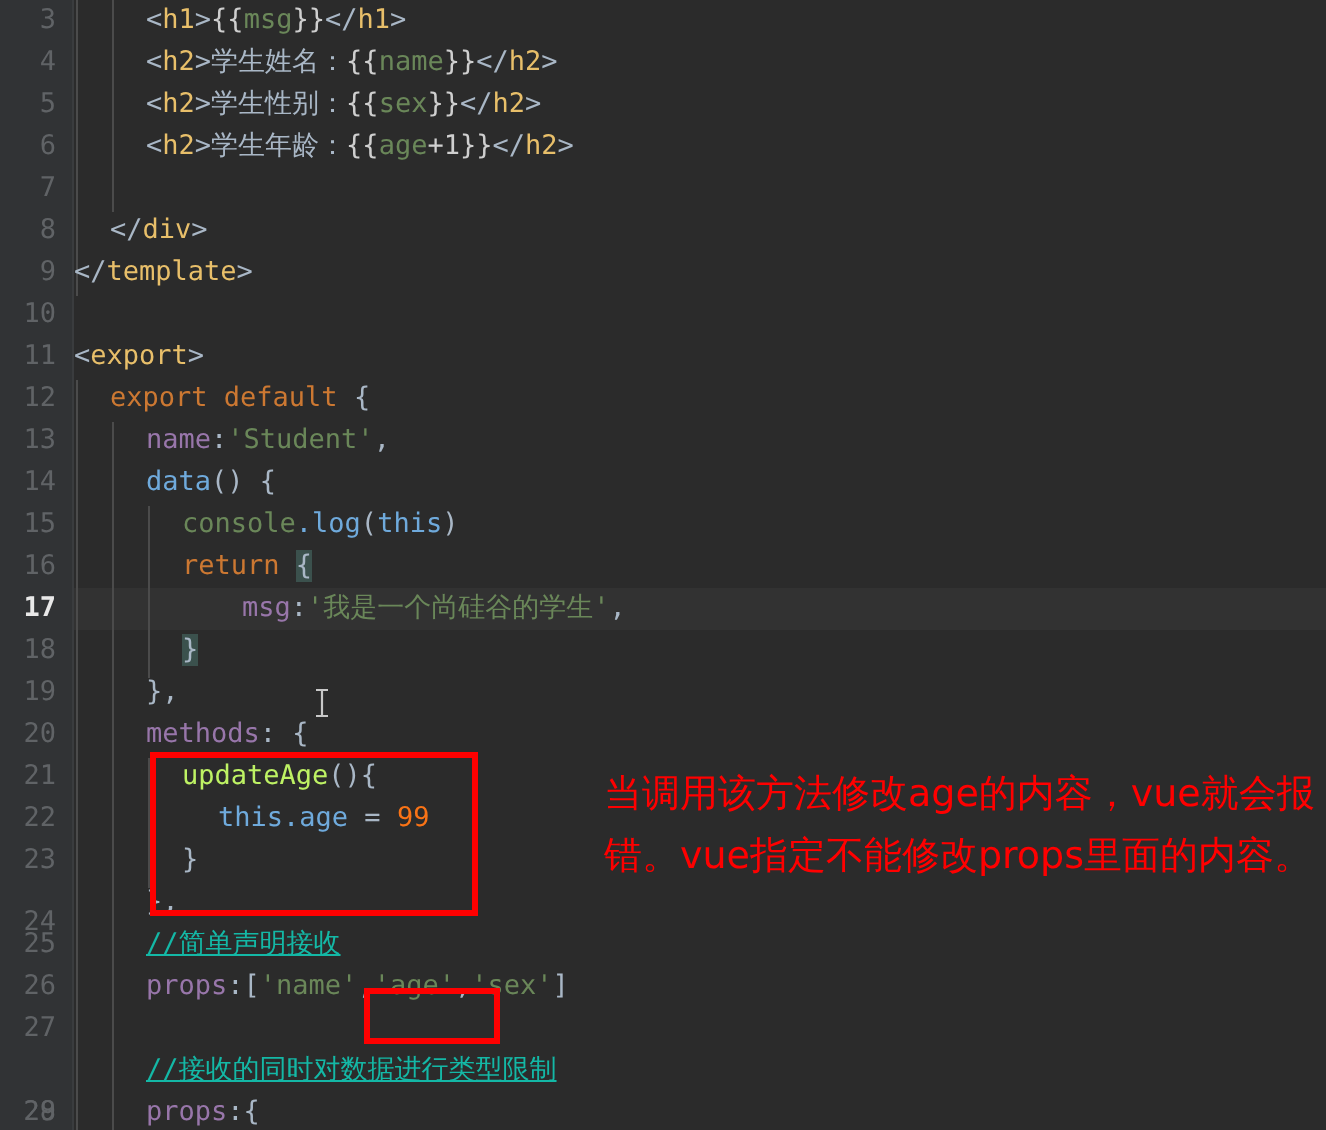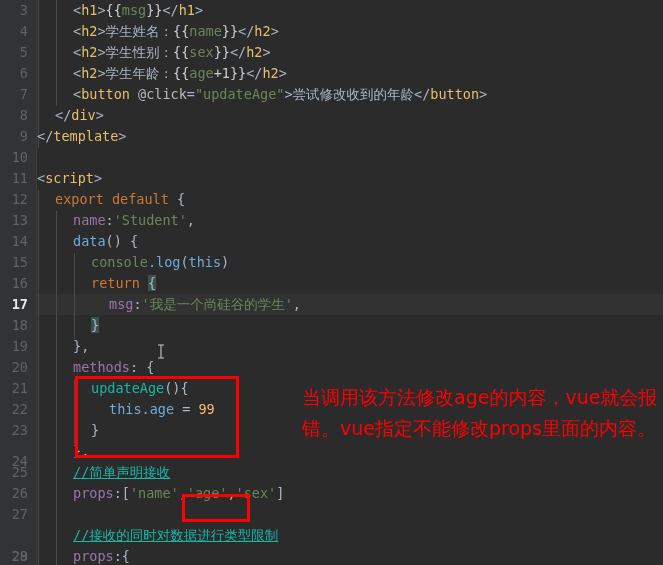--- a/index.html
+++ b/index.html
@@ -83,22 +83,22 @@
   .str      { color: #6a8759; }      
   .mus      { color: #cfcfcf; }      
   .musv     { color: #6a8759; }      
   .cn       { color: #a9b7c6; }      
   .kw       { color: #cc7832; }      
   .prop     { color: #9876aa; }
   .obj      { color: #6a8759; }      
   .meth     { color: #6faadc; }
   .cmt      { color: #14b8a6; text-decoration: underline; }      
   .blue     { color: #6faadc; }
-  .lblue    { color: #14b8a6; }
-  .num      { color: #fdba74; }
+  .lblue    { color: #bef264; }
+  .num      { color: #f97316; }
   .punct    { color: #a9b7c6; }
   .braceHL  { background: #3b514d; color: #a9b7c6; }
   
   .redbox {
     position: absolute;
     border: 3px solid #ff0000;
     box-sizing: border-box;
     z-index: 5;
     pointer-events: none;
   }
@@ -168,41 +168,40 @@
   <div id="code">
 
     <div class="line" style="top:0px; left:36px;"><span class="brk">&lt;</span><span class="tag">h1</span><span class="brk">&gt;</span><span class="mus">{{</span><span class="musv">msg</span><span class="mus">}}</span><span class="brk">&lt;/</span><span class="tag">h1</span><span class="brk">&gt;</span></div>
 
     <div class="line" style="top:21px; left:36px;"><span class="brk">&lt;</span><span class="tag">h2</span><span class="brk">&gt;</span><span class="cn">学生姓名：</span><span class="mus">{{</span><span class="musv">name</span><span class="mus">}}</span><span class="brk">&lt;/</span><span class="tag">h2</span><span class="brk">&gt;</span></div>
 
     <div class="line" style="top:42px; left:36px;"><span class="brk">&lt;</span><span class="tag">h2</span><span class="brk">&gt;</span><span class="cn">学生性别：</span><span class="mus">{{</span><span class="musv">sex</span><span class="mus">}}</span><span class="brk">&lt;/</span><span class="tag">h2</span><span class="brk">&gt;</span></div>
 
     <div class="line" style="top:63px; left:36px;"><span class="brk">&lt;</span><span class="tag">h2</span><span class="brk">&gt;</span><span class="cn">学生年龄：</span><span class="mus">{{</span><span class="musv">age</span><span class="mus">+1}}</span><span class="brk">&lt;/</span><span class="tag">h2</span><span class="brk">&gt;</span></div>
 
-    <div class="line" style="top:84px; left:36px;"><span class="brk">&lt;</span><span class="tag">button</span> <span class="attr">@click</span><span class="brk">=</span><span class="str">"updateAge"</span><span class="brk">&gt;</span><span class="cn">尝试修改收到的年龄</span><span class="brk">&lt;/</span><span class="tag">button</span><span class="brk">&gt;</span></div>
 
     <div class="line" style="top:105px; left:18px;"><span class="brk">&lt;/</span><span class="tag">div</span><span class="brk">&gt;</span></div>
 
     <div class="line" style="top:126px; left:0px;"><span class="brk">&lt;/</span><span class="tag">template</span><span class="brk">&gt;</span></div>
 
     <div class="line" style="top:147px; left:0px;"></div>
 
-    <div class="line" style="top:168px; left:0px;"><span class="brk">&lt;</span><span class="tag">script</span><span class="brk">&gt;</span></div>
+    <div class="line" style="top:168px; left:0px;"><span class="brk">&lt;</span><span class="tag">export</span><span class="brk">&gt;</span></div>
 
     <div class="line" style="top:189px; left:18px;"><span class="kw">export default</span> <span class="punct">{</span></div>
 
     <div class="line" style="top:210px; left:36px;"><span class="prop">name</span><span class="punct">:</span><span class="str">'Student'</span><span class="punct">,</span></div>
 
     <div class="line" style="top:231px; left:36px;"><span class="blue">data</span><span class="punct">() {</span></div>
 
     <div class="line" style="top:252px; left:54px;text-align:right;"><span class="obj">console</span><span class="meth">.log</span><span class="punct">(</span><span class="blue">this</span><span class="punct">)</span></div>
 
     <div class="line" style="top:273px; left:54px;"><span class="kw">return</span> <span class="braceHL">{</span></div>
 
-    <div class="line" style="top:294px; left:72px;"><span class="prop">msg</span><span class="punct">:</span><span class="str">'我是一个尚硅谷的学生'</span><span class="punct">,</span></div>
+    <div class="line" style="top:294px; left:84px;"><span class="prop">msg</span><span class="punct">:</span><span class="str">'我是一个尚硅谷的学生'</span><span class="punct">,</span></div>
 
     <div class="line" style="top:315px; left:54px;"><span class="braceHL">}</span></div>
 
     <div class="line" style="top:336px; left:36px;"><span class="punct">},</span></div>
 
     <div class="line" style="top:357px; left:36px;"><span class="prop">methods</span><span class="punct">: {</span></div>
 
     <div class="line" style="top:378px; left:54px;"><span class="lblue">updateAge</span><span class="punct">(){</span></div>
 
     <div class="line" style="top:399px; left:72px;"><span class="blue">this</span><span class="meth">.age</span> <span class="punct">=</span> <span class="num">99</span></div>

